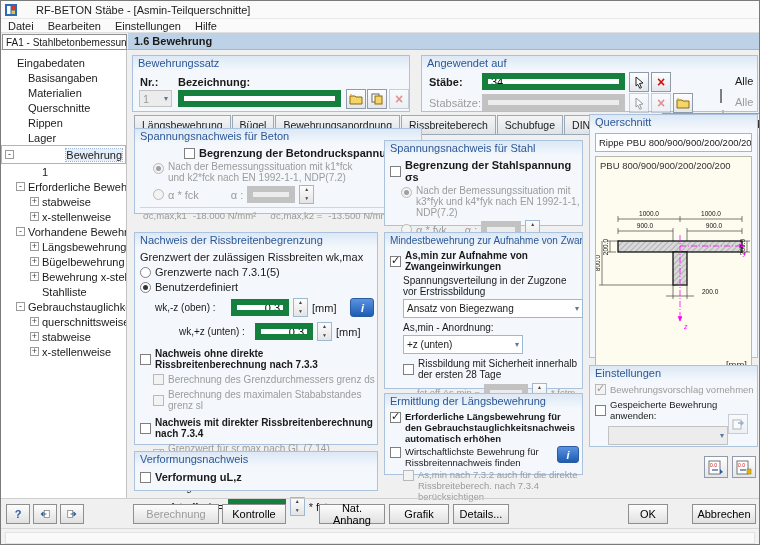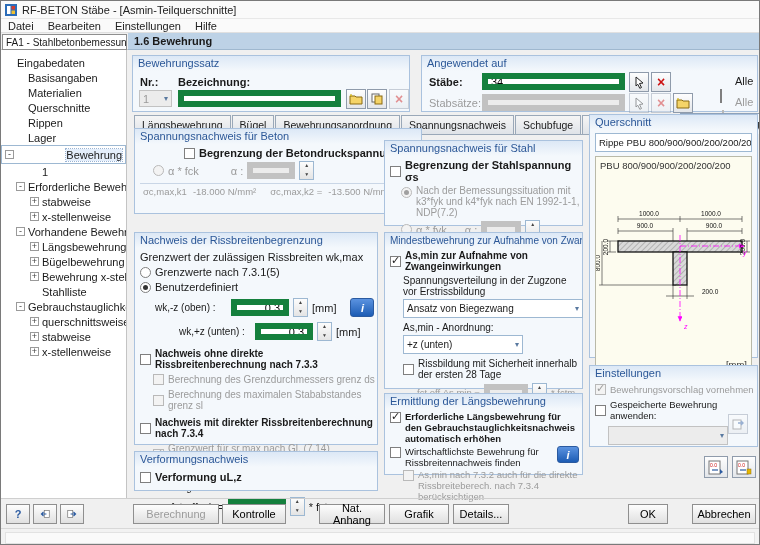--- a/index.html
+++ b/index.html
@@ -1,19 +1,19 @@
 <!DOCTYPE html>
 <html><head>
 <meta charset="utf-8">
 <style>
   html,body{margin:0;padding:0;background:#d8d8d8;font-family:"Liberation Sans",sans-serif;}
   .window{position:relative;width:760px;height:545px;background:#f0f0f0;border:1px solid #7a7a7a;box-sizing:border-box;overflow:hidden;font-size:11px;color:#1a1a1a;}
   .abs{position:absolute;box-sizing:border-box;}
   
-  .titlebar{left:0;top:0;width:100%;height:18px;background:#fafafa;display:flex;align-items:center;gap:5px;padding-left:4px;border-bottom:1px solid #e8e8e8;}
+  .titlebar{left:0;top:0;width:100%;height:18px;background:#fafafa;display:flex;align-items:center;gap:19px;padding-left:4px;border-bottom:1px solid #e8e8e8;}
   .titlebar .ttl{font-size:11px;color:#222;}
   .appicon{width:12px;height:12px;flex:none;}
   .menubar{left:0;top:18px;width:100%;height:14px;background:#fafafa;display:flex;align-items:center;border-bottom:1px solid #e0e0e0;}
   .menubar span{padding:0 7px;color:#222;}
   
   .hdrrow{left:0;top:32px;width:100%;height:17px;background:#f0f0f0;border-bottom:1px solid #c8c8c8;}
   .casebox{left:1px;top:33px;width:125px;height:16px;background:#fff;border:1px solid #8f8f8f;display:flex;align-items:center;justify-content:space-between;padding:0 3px;font-size:10px;overflow:hidden;white-space:nowrap;}
   .secbar{left:127px;top:32px;width:631px;height:17px;background:#bdd2e6;display:flex;align-items:center;padding-left:6px;font-weight:bold;border-bottom:1px solid #9fb8cf;}
   
   .sidebar{left:0;top:49px;width:126px;height:448px;background:#fff;border-right:1px solid #c4c4c4;overflow:hidden;padding-top:5px;}
@@ -236,32 +236,36 @@
         </svg>
       </button>
     <span class="abs ck dis" style="left:298px;top:40px;"></span>
     <span class="abs g" style="left:313px;top:40px;">Alle</span>
   </div>
 
   <div class="abs tabs">
     <span class="tab">Längsbewehrung</span>
     <span class="tab">Bügel</span>
     <span class="tab">Bewehrungsanordnung</span>
-    <span class="tab">Spannungsnachweis</span>
+    <span class="tab">Rissbreiteberech</span>
     <span class="tab">Schubfuge</span>
     <span class="tab">DIN EN 1992-1-1</span>
     <span class="tab active">Gebrauchstauglichkeit</span>
   </div>
   <div class="abs tabline"></div>
 
   <div class="abs panel" style="left:133px;top:127px;width:288px;height:86px;">
     <div class="cap">Spannungsnachweis für Beton</div>
     <div class="row" style="margin:3px 0 0 5px;padding-left:44px;">
         <span class="ck"></span>
         <span class="b">Begrenzung der Betondruckspannung σc</span>
+      </div>
+    <div class="row" style="margin:2px 0 0 18px;align-items:flex-start;">
+        <span class="rd on dis" style="margin-top:2px;"></span>
+        <span class="g small" style="width:200px;">Nach der Bemessungssituation mit k1*fck und k2*fck nach EN 1992-1-1, NDP(7.2)</span>
       </div>
     <div class="row" style="margin:2px 0 0 18px;">
       <span class="rd dis"></span>
         <span class="g">α * fck</span>
       <span class="g" style="margin-left:28px;">α :</span>
       <input class="inp num dis" style="width: 48px;">
       <span class="spin">
           <span>▲</span>
           <span>▼</span>
         </span>

